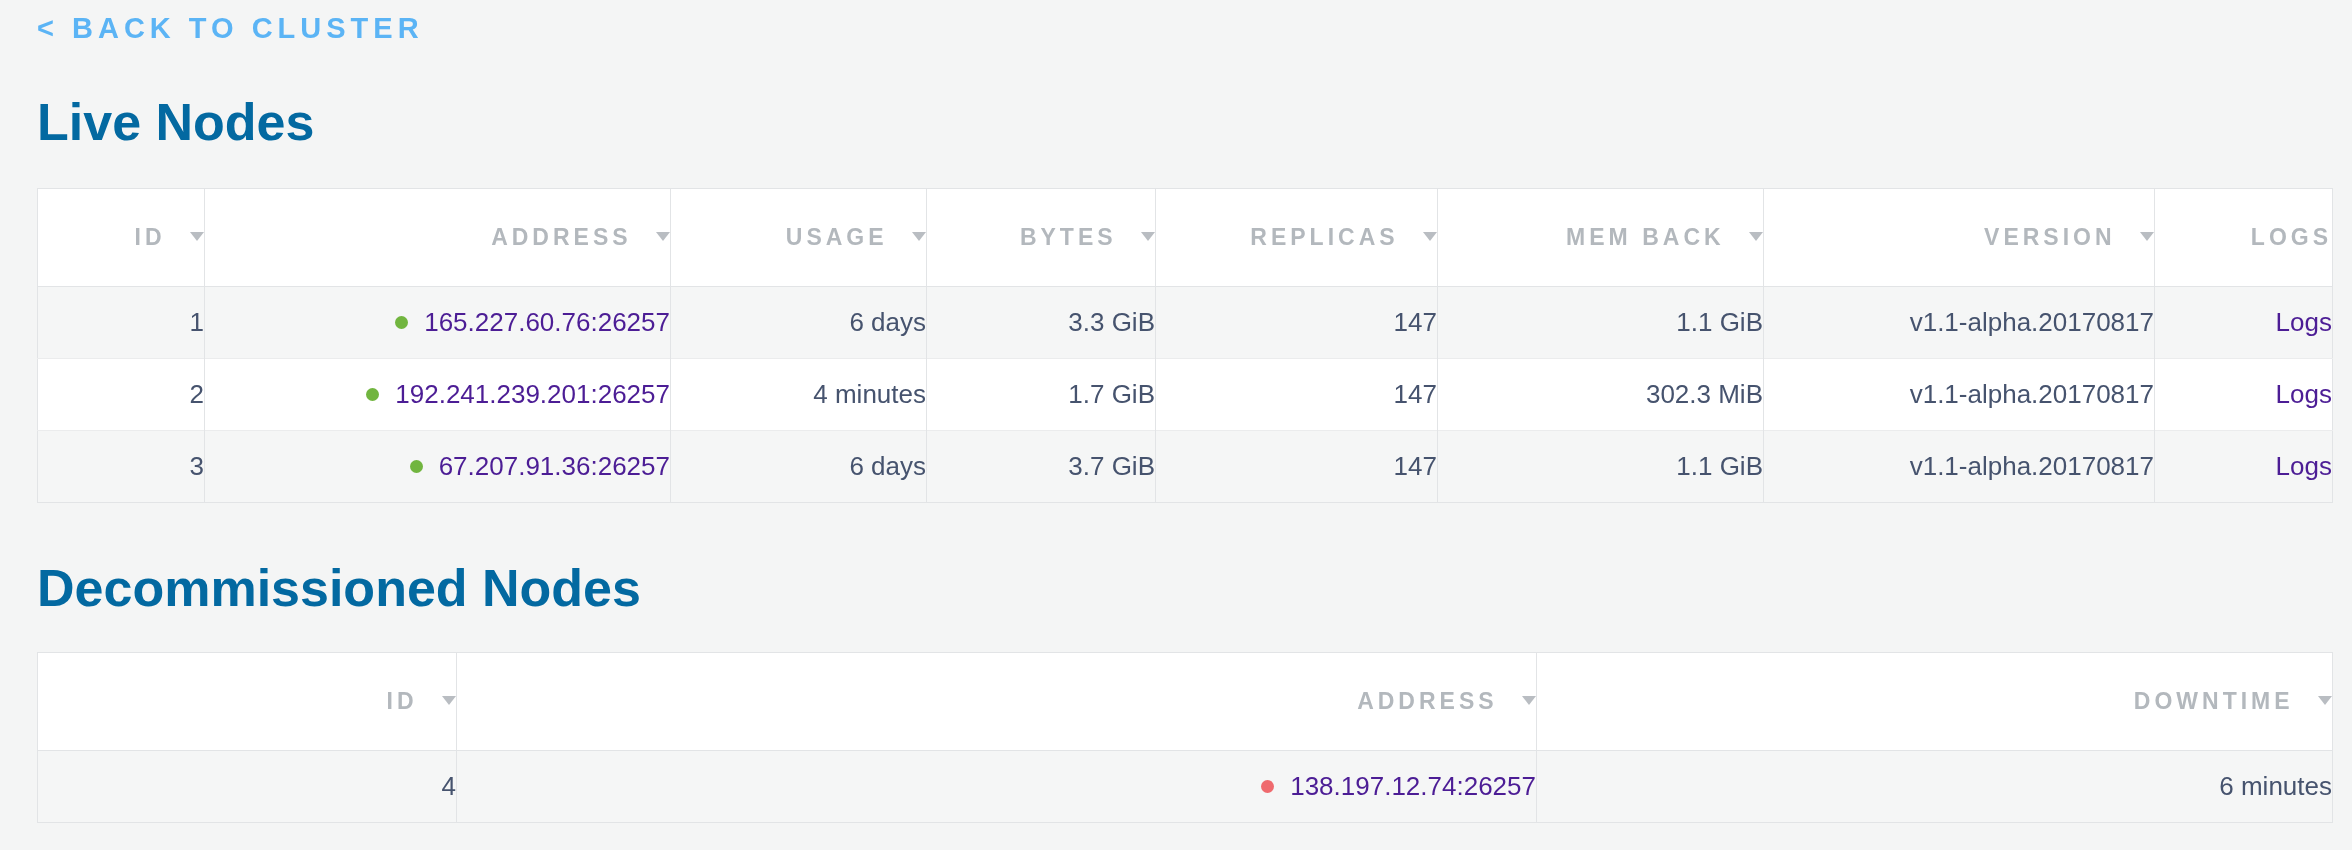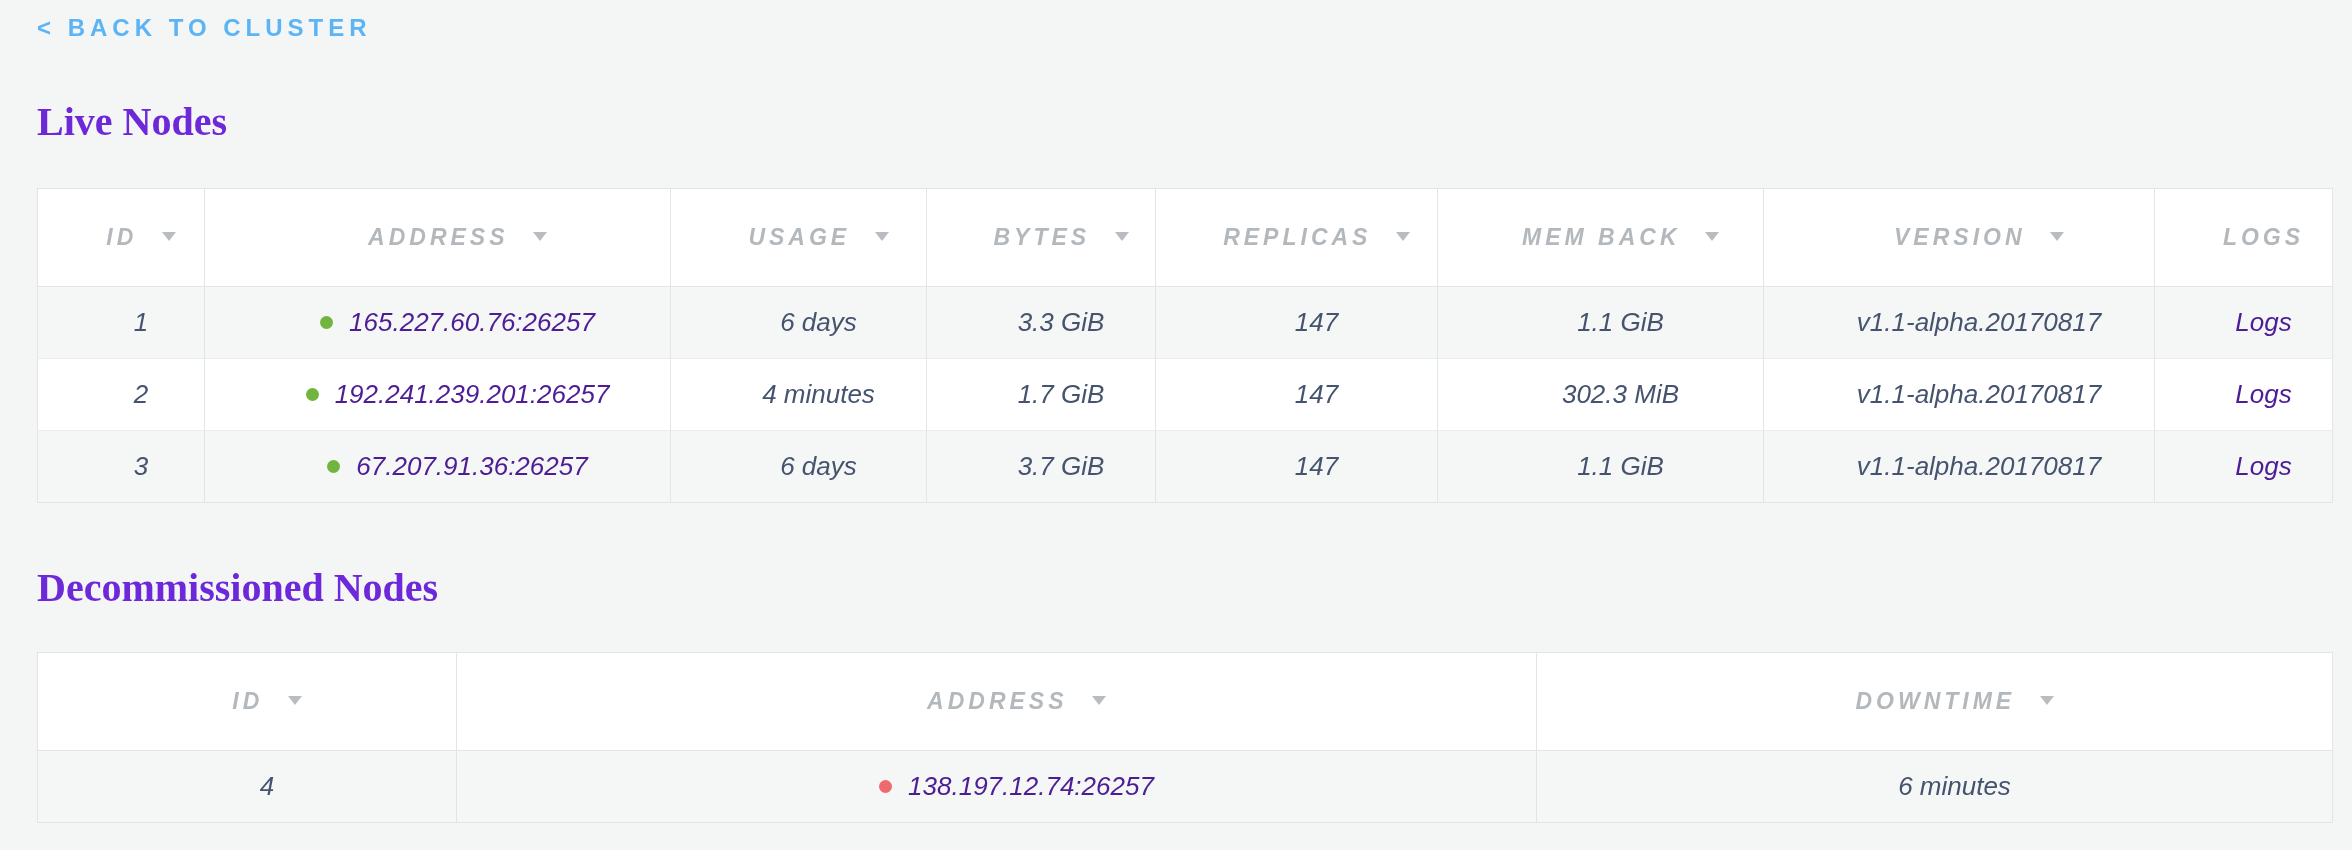--- a/index.html
+++ b/index.html
@@ -6,57 +6,55 @@
   html, body { width: 2352px; height: 850px; overflow: hidden; }
   body {
     background: #f4f5f5;
     font-family: "Liberation Sans", "DejaVu Sans", sans-serif;
     color: #46536e;
   }
   .page { padding: 14px 20px 0 37px; }
 
   .back-link {
     display: inline-block;
-    font-size: 24px;
+    font-size: 29px;
     font-weight: 700;
     letter-spacing: 5px;
     color: #5bb4f5;
     text-decoration: none;
     line-height: 28px;
     cursor: pointer;
   }
 
   h1.section-heading {
     margin-top: 56px;
-    font-size: 40px;
+    font-size: 52px;
     line-height: 48px;
     font-weight: 700;
-    color: #6d28d9;
-    font-family: Liberation Serif, serif;
+    color: #0369a1;
   }
   h1.decommissioned-heading { margin-top: 61px; }
 
   table.nodes-table {
     margin-top: 42px;
     width: 2295px;
     table-layout: fixed;
     border-collapse: collapse;
     background: #ffffff;
     border: 1px solid #e2e4e6;
   }
   table.decommissioned-table { margin-top: 40px; }
 
   th, td {
     border-left: 1px solid #e2e4e6;
-    text-align: center;
+    text-align: right;
     vertical-align: middle;
     padding-left: 40px;
     white-space: nowrap;
     overflow: hidden;
-    font-style: italic;
   }
   th:first-child, td:first-child { border-left: none; }
 
   thead th {
     height: 98px;
     font-size: 23px;
     font-weight: 700;
     letter-spacing: 4px;
     color: #b3b8bd;
     border-bottom: 1px solid #e2e4e6;

